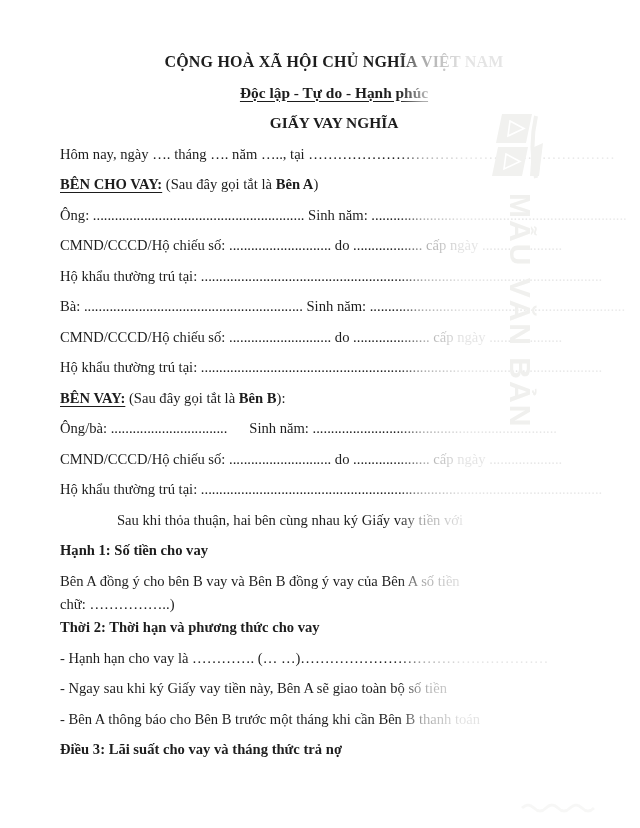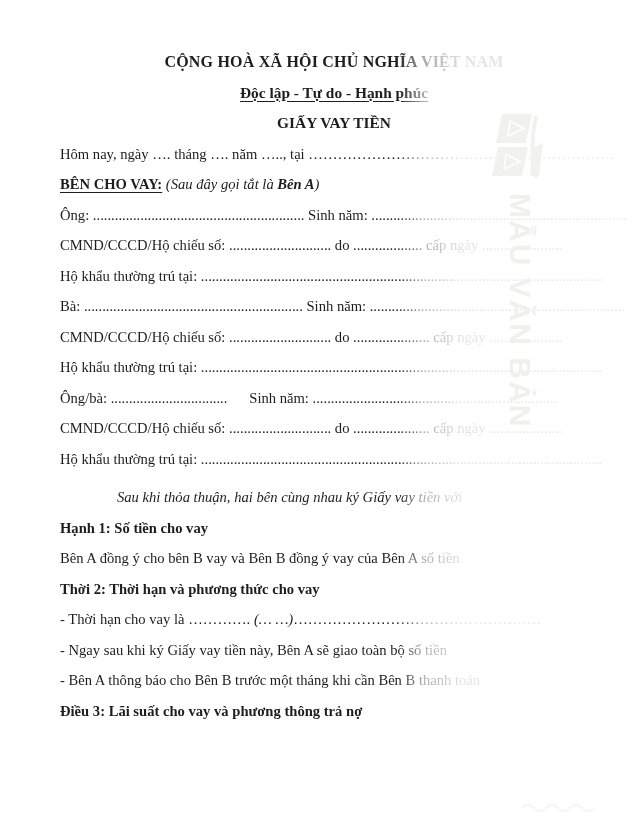--- a/index.html
+++ b/index.html
@@ -19,21 +19,21 @@
   .line{
     line-height:30.5px;
     height:30.5px;
     white-space:nowrap;
     font-size:14.6px;
     overflow:visible;
   }
   .tight{line-height:16px;height:16px;}
   .center{text-align:center;}
   .b{font-weight:bold;}
-  .i{font-style:italic;margin-top:8px;}
+  .i{}
   .u{text-decoration:underline;text-underline-offset:3px;}
   .h1{font-size:16px;letter-spacing:.2px;}
   .h2{font-size:15.4px;}
   .indent{text-indent:57px;}
   
   .fade{
     position:absolute;
     top:0;left:398px;right:0;bottom:0;
     background:linear-gradient(to right,
       rgba(255,255,255,0) 0px,
@@ -64,49 +64,51 @@
 </style>
 </head>
 <body>
 
 <div class="page">
 
   <div class="content">
 
     <div class="line center b h1">CỘNG HOÀ XÃ HỘI CHỦ NGHĨA VIỆT NAM</div>
     <div class="line center h2"><span class="b u">Độc lập - Tự do - Hạnh phúc</span></div>
-    <div class="line center b h2">GIẤY VAY TIỀN</div>
+    <div class="line center b h2">GIẤY VAY NGHĨA</div>
 
     <div class="line">Hôm nay, ngày …. tháng …. năm ….., tại ………………………………………………………</div>
 
     <div class="line"><span class="b u">BÊN CHO VAY:</span>&nbsp;<span class="i">(Sau đây gọi tắt là </span><span class="b i">Bên A</span><span class="i">)</span></div>
 
     <div class="line">Ông: .......................................................... Sinh năm: ......................................................................</div>
     <div class="line">CMND/CCCD/Hộ chiếu số: ............................ do ................... cấp ngày ......................</div>
     <div class="line">Hộ khẩu thường trú tại: ..............................................................................................................</div>
     <div class="line">Bà: ............................................................ Sinh năm: ......................................................................</div>
     <div class="line">CMND/CCCD/Hộ chiếu số: ............................ do ..................... cấp ngày ....................</div>
     <div class="line">Hộ khẩu thường trú tại: ..............................................................................................................</div>
 
+    <div class="line"><span class="b u">BÊN VAY:</span>&nbsp;<span class="i">(Sau đây gọi tắt là </span><span class="b i">Bên B</span><span class="i">):</span></div>
 
     <div class="line">Ông/bà: ................................&nbsp;&nbsp;&nbsp;&nbsp;&nbsp; Sinh năm: ...................................................................</div>
     <div class="line">CMND/CCCD/Hộ chiếu số: ............................ do ..................... cấp ngày ....................</div>
     <div class="line">Hộ khẩu thường trú tại: ..............................................................................................................</div>
 
     <div class="line i indent">Sau khi thỏa thuận, hai bên cùng nhau ký Giấy vay tiền với</div>
 
     <div class="line b">Hạnh 1: Số tiền cho vay</div>
     <div class="line">Bên A đồng ý cho bên B vay và Bên B đồng ý vay của Bên A số tiền</div>
+    <div class="line tight">chữ: ……………..)</div>
 
     <div class="line b">Thời 2: Thời hạn và phương thức cho vay</div>
-    <div class="line"><span>- Thời hạn cho vay là …………. </span><span class="i">(… …)</span><span>……………………………………………</span></div>
+    <div class="line"><span>- Hạnh hạn cho vay là …………. </span><span class="i">(… …)</span><span>……………………………………………</span></div>
     <div class="line">- Ngay sau khi ký Giấy vay tiền này, Bên A sẽ giao toàn bộ số tiền</div>
     <div class="line">- Bên A thông báo cho Bên B trước một tháng khi cần Bên B thanh toán</div>
 
-    <div class="line b">Điều 3: Lãi suất cho vay và phương thông trả nợ</div>
+    <div class="line b">Điều 3: Lãi suất cho vay và tháng thức trả nợ</div>
 
   </div>
 
   <div class="fade"></div>
 
   <div class="watermark">
     <div class="wm-logo">
       <svg width="66" height="68" viewBox="0 0 66 68" aria-hidden="true">
         <g fill="#f1f1ef">
           <path d="M16 2 L46 2 L40 31 L10 31 Z"></path>

